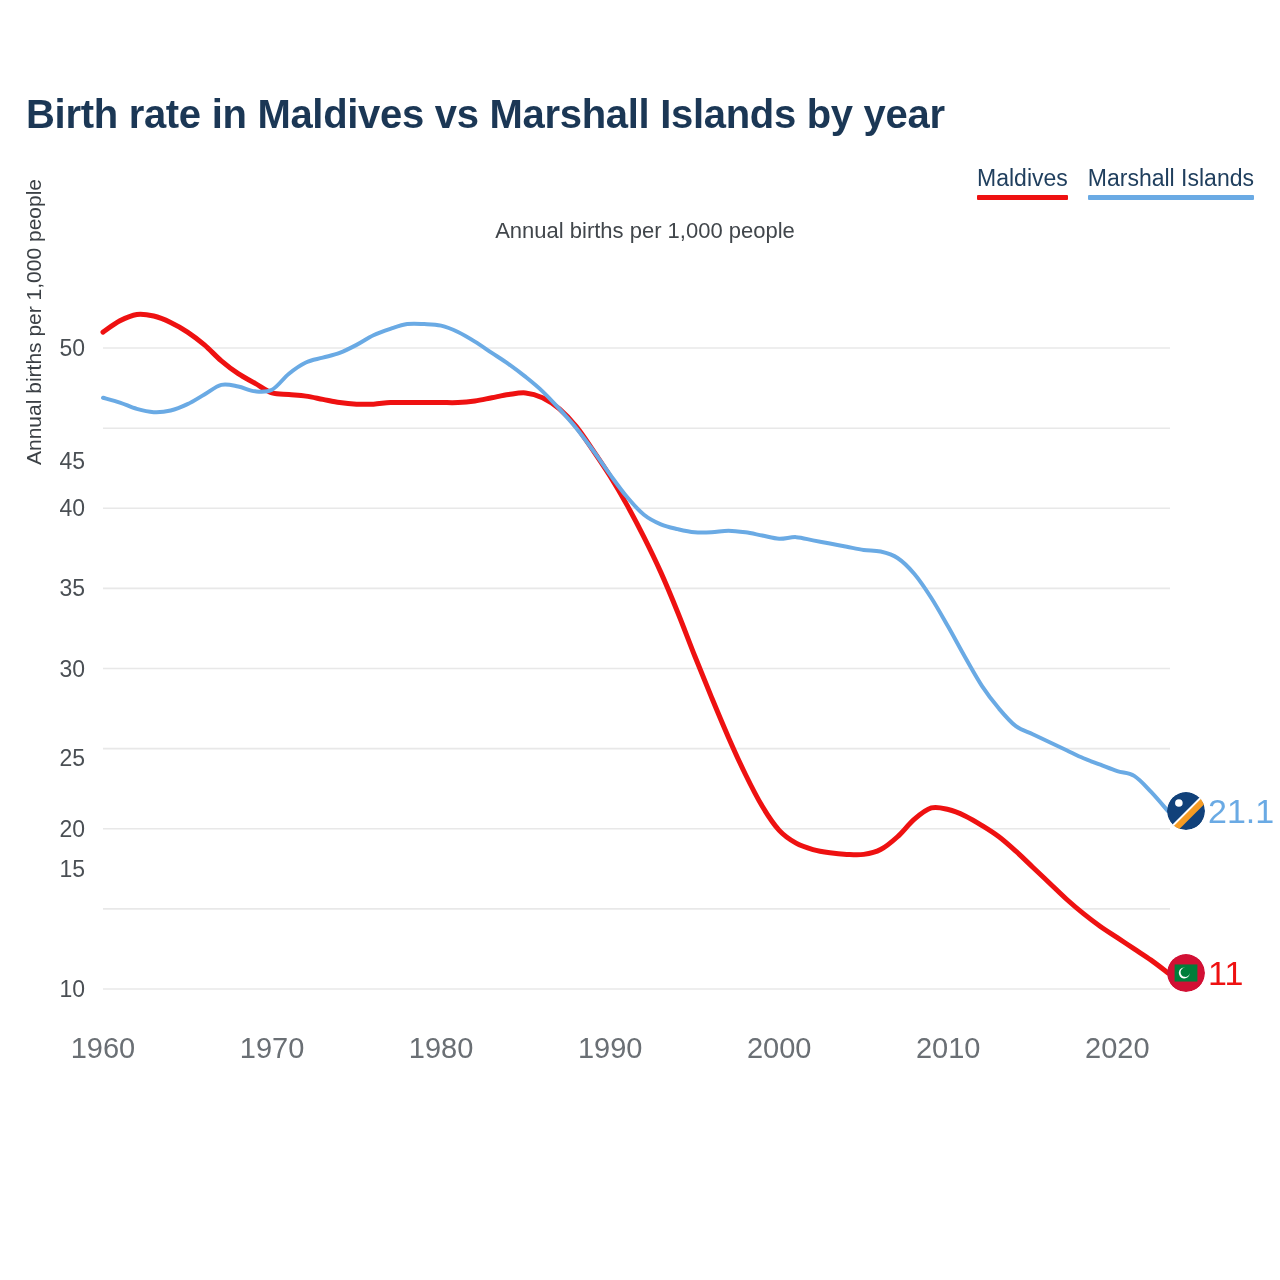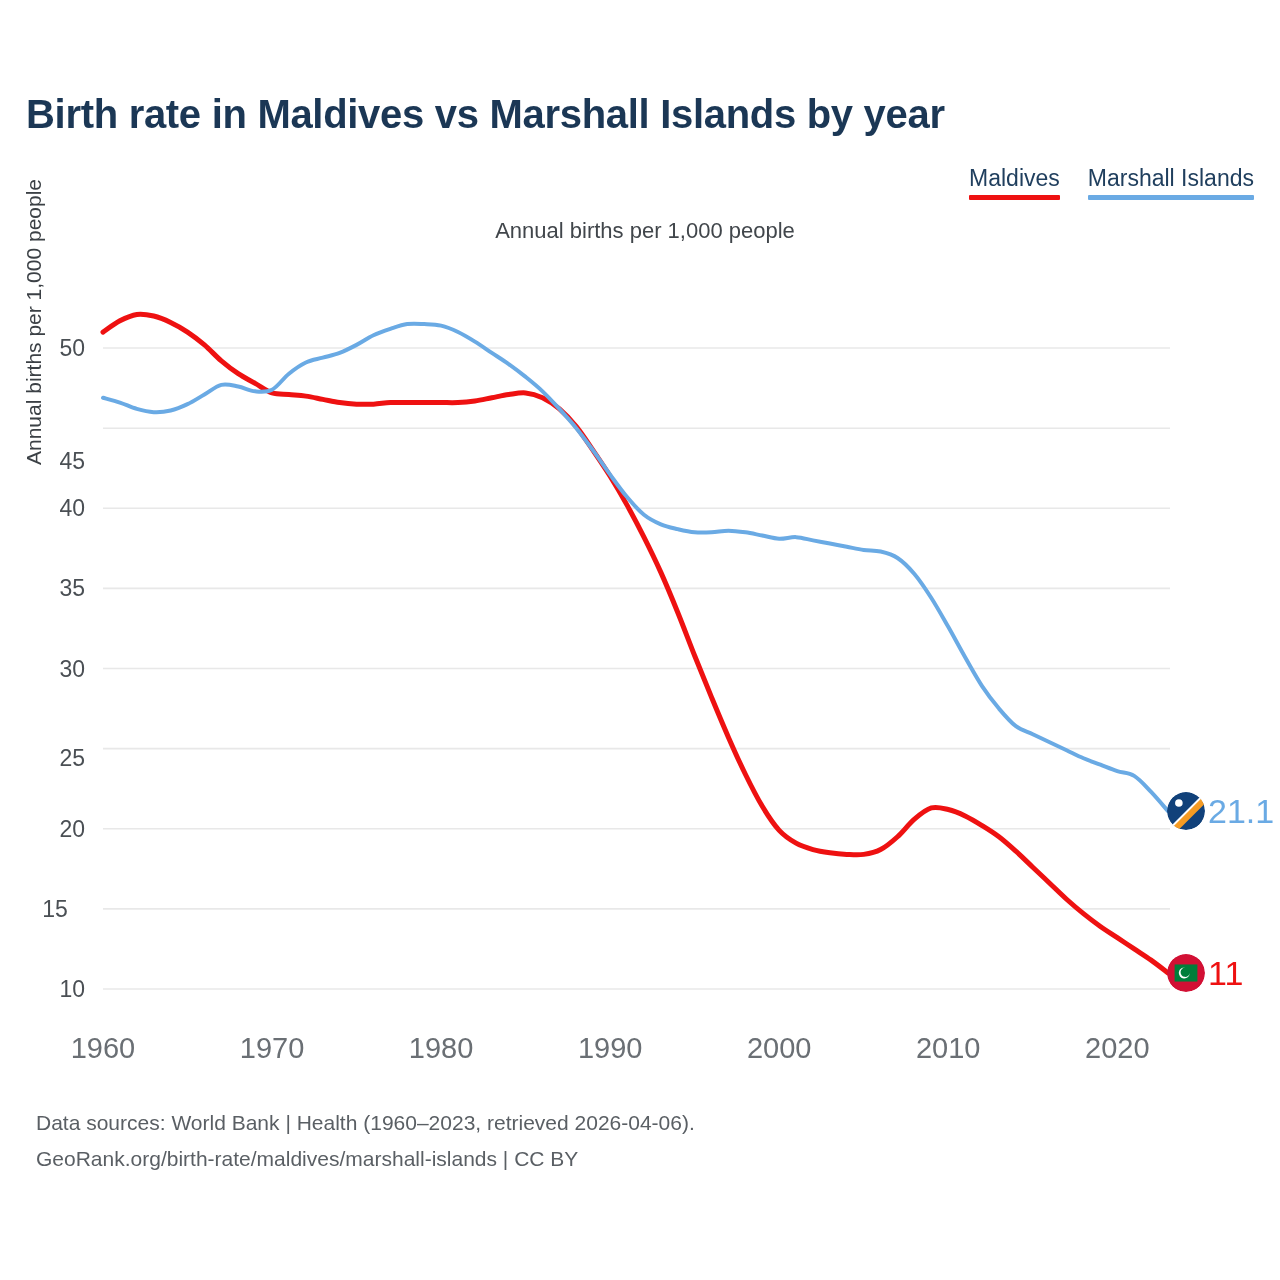--- a/index.html
+++ b/index.html
@@ -28,21 +28,21 @@
     font-weight: bold;
     color: #1b3755;
     letter-spacing: -0.3px;
     white-space: nowrap;
   }
   .legend {
     position: absolute;
     right: 26px;
     top: 165px;
     display: flex;
-    gap: 28px;
+    gap: 20px;
     align-items: center;
   }
   .legend-item {
     display: flex;
     flex-direction: column;
     align-items: stretch;
   }
   .legend-label {
     font-size: 23px;
     color: #203f5e;
@@ -170,21 +170,21 @@
         <line x1="103" x2="1170" y1="348.06818181818187" y2="348.06818181818187" stroke="#e8e8e8" stroke-width="1.6"></line>
       </g>
     <g id="series-lines">
         <path d="M103.00,332.05 C105.82,330.18 114.27,323.77 119.90,320.83 C125.54,317.89 131.17,315.22 136.81,314.42 C142.44,313.62 148.08,314.69 153.71,316.02 C159.35,317.36 164.98,319.76 170.62,322.43 C176.25,325.10 181.89,328.31 187.52,332.05 C193.16,335.78 198.79,340.06 204.43,344.86 C210.06,349.67 215.70,356.08 221.33,360.89 C226.97,365.69 232.60,369.97 238.24,373.70 C243.87,377.44 249.51,380.11 255.14,383.32 C260.78,386.52 266.41,391.06 272.05,392.93 C277.68,394.80 283.32,394.00 288.95,394.53 C294.59,395.07 300.22,395.34 305.86,396.14 C311.49,396.94 317.13,398.27 322.76,399.34 C328.40,400.41 334.03,401.74 339.67,402.55 C345.30,403.35 350.94,403.88 356.57,404.15 C362.21,404.41 367.84,404.41 373.48,404.15 C379.11,403.88 384.75,402.81 390.38,402.55 C396.02,402.28 401.65,402.55 407.29,402.55 C412.92,402.55 418.56,402.55 424.19,402.55 C429.83,402.55 435.46,402.55 441.10,402.55 C446.73,402.55 452.37,402.81 458.00,402.55 C463.63,402.28 469.27,401.74 474.90,400.94 C480.54,400.14 486.17,398.81 491.81,397.74 C497.44,396.67 503.08,395.34 508.71,394.53 C514.35,393.73 519.98,392.40 525.62,392.93 C531.25,393.47 536.89,395.07 542.52,397.74 C548.16,400.41 553.79,404.15 559.43,408.95 C565.06,413.76 570.70,419.64 576.33,426.58 C581.97,433.52 587.60,442.34 593.24,450.61 C598.87,458.89 604.51,467.17 610.14,476.25 C615.78,485.33 621.41,494.94 627.05,505.09 C632.68,515.24 638.32,525.92 643.95,537.14 C649.59,548.35 655.22,559.84 660.86,572.39 C666.49,584.94 672.13,598.56 677.76,612.44 C683.40,626.33 689.03,641.55 694.67,655.70 C700.30,669.86 705.94,683.74 711.57,697.36 C717.21,710.98 722.84,724.60 728.48,737.42 C734.11,750.24 739.75,762.79 745.38,774.27 C751.02,785.76 756.65,796.97 762.29,806.32 C767.92,815.66 773.56,824.21 779.19,830.35 C784.83,836.49 790.46,839.97 796.10,843.17 C801.73,846.38 807.37,847.98 813.00,849.58 C818.63,851.18 824.27,851.98 829.90,852.78 C835.54,853.59 841.17,854.12 846.81,854.39 C852.44,854.65 858.08,855.19 863.71,854.39 C869.35,853.59 874.98,852.52 880.62,849.58 C886.25,846.64 891.89,841.84 897.52,836.76 C903.16,831.69 908.79,823.94 914.43,819.14 C920.06,814.33 925.70,809.52 931.33,807.92 C936.97,806.32 942.60,808.19 948.24,809.52 C953.87,810.86 959.51,813.26 965.14,815.93 C970.78,818.60 976.41,822.07 982.05,825.55 C987.68,829.02 993.32,832.49 998.95,836.76 C1004.59,841.03 1010.22,846.11 1015.86,851.18 C1021.49,856.26 1027.13,861.86 1032.76,867.20 C1038.40,872.55 1044.03,877.89 1049.67,883.23 C1055.30,888.57 1060.94,894.18 1066.57,899.25 C1072.21,904.32 1077.84,909.13 1083.48,913.67 C1089.11,918.21 1094.75,922.48 1100.38,926.49 C1106.02,930.49 1111.65,933.97 1117.29,937.70 C1122.92,941.44 1128.56,945.18 1134.19,948.92 C1139.83,952.66 1145.46,956.13 1151.10,960.14 C1156.73,964.14 1165.18,970.82 1168.00,972.95" fill="none" stroke="#ee1111" stroke-width="5" stroke-linecap="round" stroke-linejoin="round"></path>
         <path d="M103.00,397.74 C105.82,398.54 114.27,400.68 119.90,402.55 C125.54,404.41 131.17,407.35 136.81,408.95 C142.44,410.56 148.08,411.89 153.71,412.16 C159.35,412.43 164.98,411.89 170.62,410.56 C176.25,409.22 181.89,406.82 187.52,404.15 C193.16,401.48 198.79,397.74 204.43,394.53 C210.06,391.33 215.70,386.26 221.33,384.92 C226.97,383.59 232.60,385.45 238.24,386.52 C243.87,387.59 249.51,390.80 255.14,391.33 C260.78,391.86 266.41,392.66 272.05,389.73 C277.68,386.79 283.32,378.24 288.95,373.70 C294.59,369.16 300.22,365.16 305.86,362.49 C311.49,359.82 317.13,359.28 322.76,357.68 C328.40,356.08 334.03,355.01 339.67,352.88 C345.30,350.74 350.94,347.80 356.57,344.86 C362.21,341.93 367.84,337.92 373.48,335.25 C379.11,332.58 384.75,330.71 390.38,328.84 C396.02,326.97 401.65,324.84 407.29,324.03 C412.92,323.23 418.56,323.77 424.19,324.03 C429.83,324.30 435.46,324.30 441.10,325.64 C446.73,326.97 452.37,329.37 458.00,332.05 C463.63,334.72 469.27,338.19 474.90,341.66 C480.54,345.13 486.17,349.14 491.81,352.88 C497.44,356.61 503.08,360.09 508.71,364.09 C514.35,368.10 519.98,372.37 525.62,376.91 C531.25,381.45 536.89,385.99 542.52,391.33 C548.16,396.67 553.79,402.81 559.43,408.95 C565.06,415.10 570.70,421.24 576.33,428.18 C581.97,435.12 587.60,442.87 593.24,450.61 C598.87,458.36 604.51,466.90 610.14,474.65 C615.78,482.39 621.41,490.40 627.05,497.08 C632.68,503.76 638.32,510.16 643.95,514.70 C649.59,519.24 655.22,521.91 660.86,524.32 C666.49,526.72 672.13,527.79 677.76,529.13 C683.40,530.46 689.03,531.80 694.67,532.33 C700.30,532.86 705.94,532.60 711.57,532.33 C717.21,532.06 722.84,530.73 728.48,530.73 C734.11,530.73 739.75,531.53 745.38,532.33 C751.02,533.13 756.65,534.47 762.29,535.53 C767.92,536.60 773.56,538.47 779.19,538.74 C784.83,539.01 790.46,536.87 796.10,537.14 C801.73,537.40 807.37,539.27 813.00,540.34 C818.63,541.41 824.27,542.48 829.90,543.55 C835.54,544.61 841.17,545.68 846.81,546.75 C852.44,547.82 858.08,549.15 863.71,549.95 C869.35,550.76 874.98,550.22 880.62,551.56 C886.25,552.89 891.89,554.23 897.52,557.97 C903.16,561.70 908.79,567.31 914.43,573.99 C920.06,580.66 925.70,589.21 931.33,598.02 C936.97,606.84 942.60,616.98 948.24,626.86 C953.87,636.74 959.51,647.43 965.14,657.31 C970.78,667.19 976.41,677.60 982.05,686.15 C987.68,694.69 993.32,701.90 998.95,708.58 C1004.59,715.26 1010.22,721.93 1015.86,726.20 C1021.49,730.48 1027.13,731.55 1032.76,734.22 C1038.40,736.89 1044.03,739.56 1049.67,742.23 C1055.30,744.90 1060.94,747.57 1066.57,750.24 C1072.21,752.91 1077.84,755.85 1083.48,758.25 C1089.11,760.65 1094.75,762.52 1100.38,764.66 C1106.02,766.80 1111.65,769.20 1117.29,771.07 C1122.92,772.94 1128.56,772.40 1134.19,775.88 C1139.83,779.35 1145.46,786.02 1151.10,791.90 C1156.73,797.77 1165.18,807.92 1168.00,811.13" fill="none" stroke="#6aaae4" stroke-width="4" stroke-linecap="round" stroke-linejoin="round"></path>
       </g>
   </svg>
 
   <div id="ytick-layer">
       <div class="ytick" style="left: 25px; top: 988.977px;">10</div>
-      <div class="ytick" style="left: 25px; top: 909px; text-align: center;">15</div>
+      <div class="ytick" style="left: 25px; top: 869px;">15</div>
       <div class="ytick" style="left: 25px; top: 828.75px;">20</div>
       <div class="ytick" style="left: 25px; top: 758px;">25</div>
       <div class="ytick" style="left: 25px; top: 668.523px;">30</div>
       <div class="ytick" style="left: 25px; top: 588.409px;">35</div>
       <div class="ytick" style="left: 25px; top: 508.295px;">40</div>
       <div class="ytick" style="left: 25px; top: 428.182px; margin-top: 33px;">45</div>
       <div class="ytick" style="left: 25px; top: 348.068px;">50</div>
     </div>
   <div id="xtick-layer">
       <div class="xtick" style="left: 103px;">1960</div>
@@ -208,18 +208,14 @@
 
   <div class="flag" id="flag-mv" style="left: 1186px; top: 972.955px;">
     <svg viewBox="0 0 40 40" width="38" height="38">
       <circle cx="20" cy="20" r="20" fill="#d21034"></circle>
       <rect x="8" y="11" width="24" height="18" fill="#007e3a"></rect>
       <path d="M24 20 a5.8 5.8 0 1 1 -4.6 -5.68 a4.9 4.9 0 1 0 4.6 5.68 Z" fill="#ffffff"></path>
     </svg>
   </div>
   <div class="endlabel" id="endlabel-mv" style="left: 1208px; top: 972.955px; color: rgb(238, 17, 17);">11</div>
 
-  <div class="footer">
-    <div>Data sources: World Bank | Health (1960–2023, retrieved 2026-04-06).</div>
-    <div>GeoRank.org/birth-rate/maldives/marshall-islands | CC BY</div>
-  </div>
 
 </div>
 
 </body></html>

